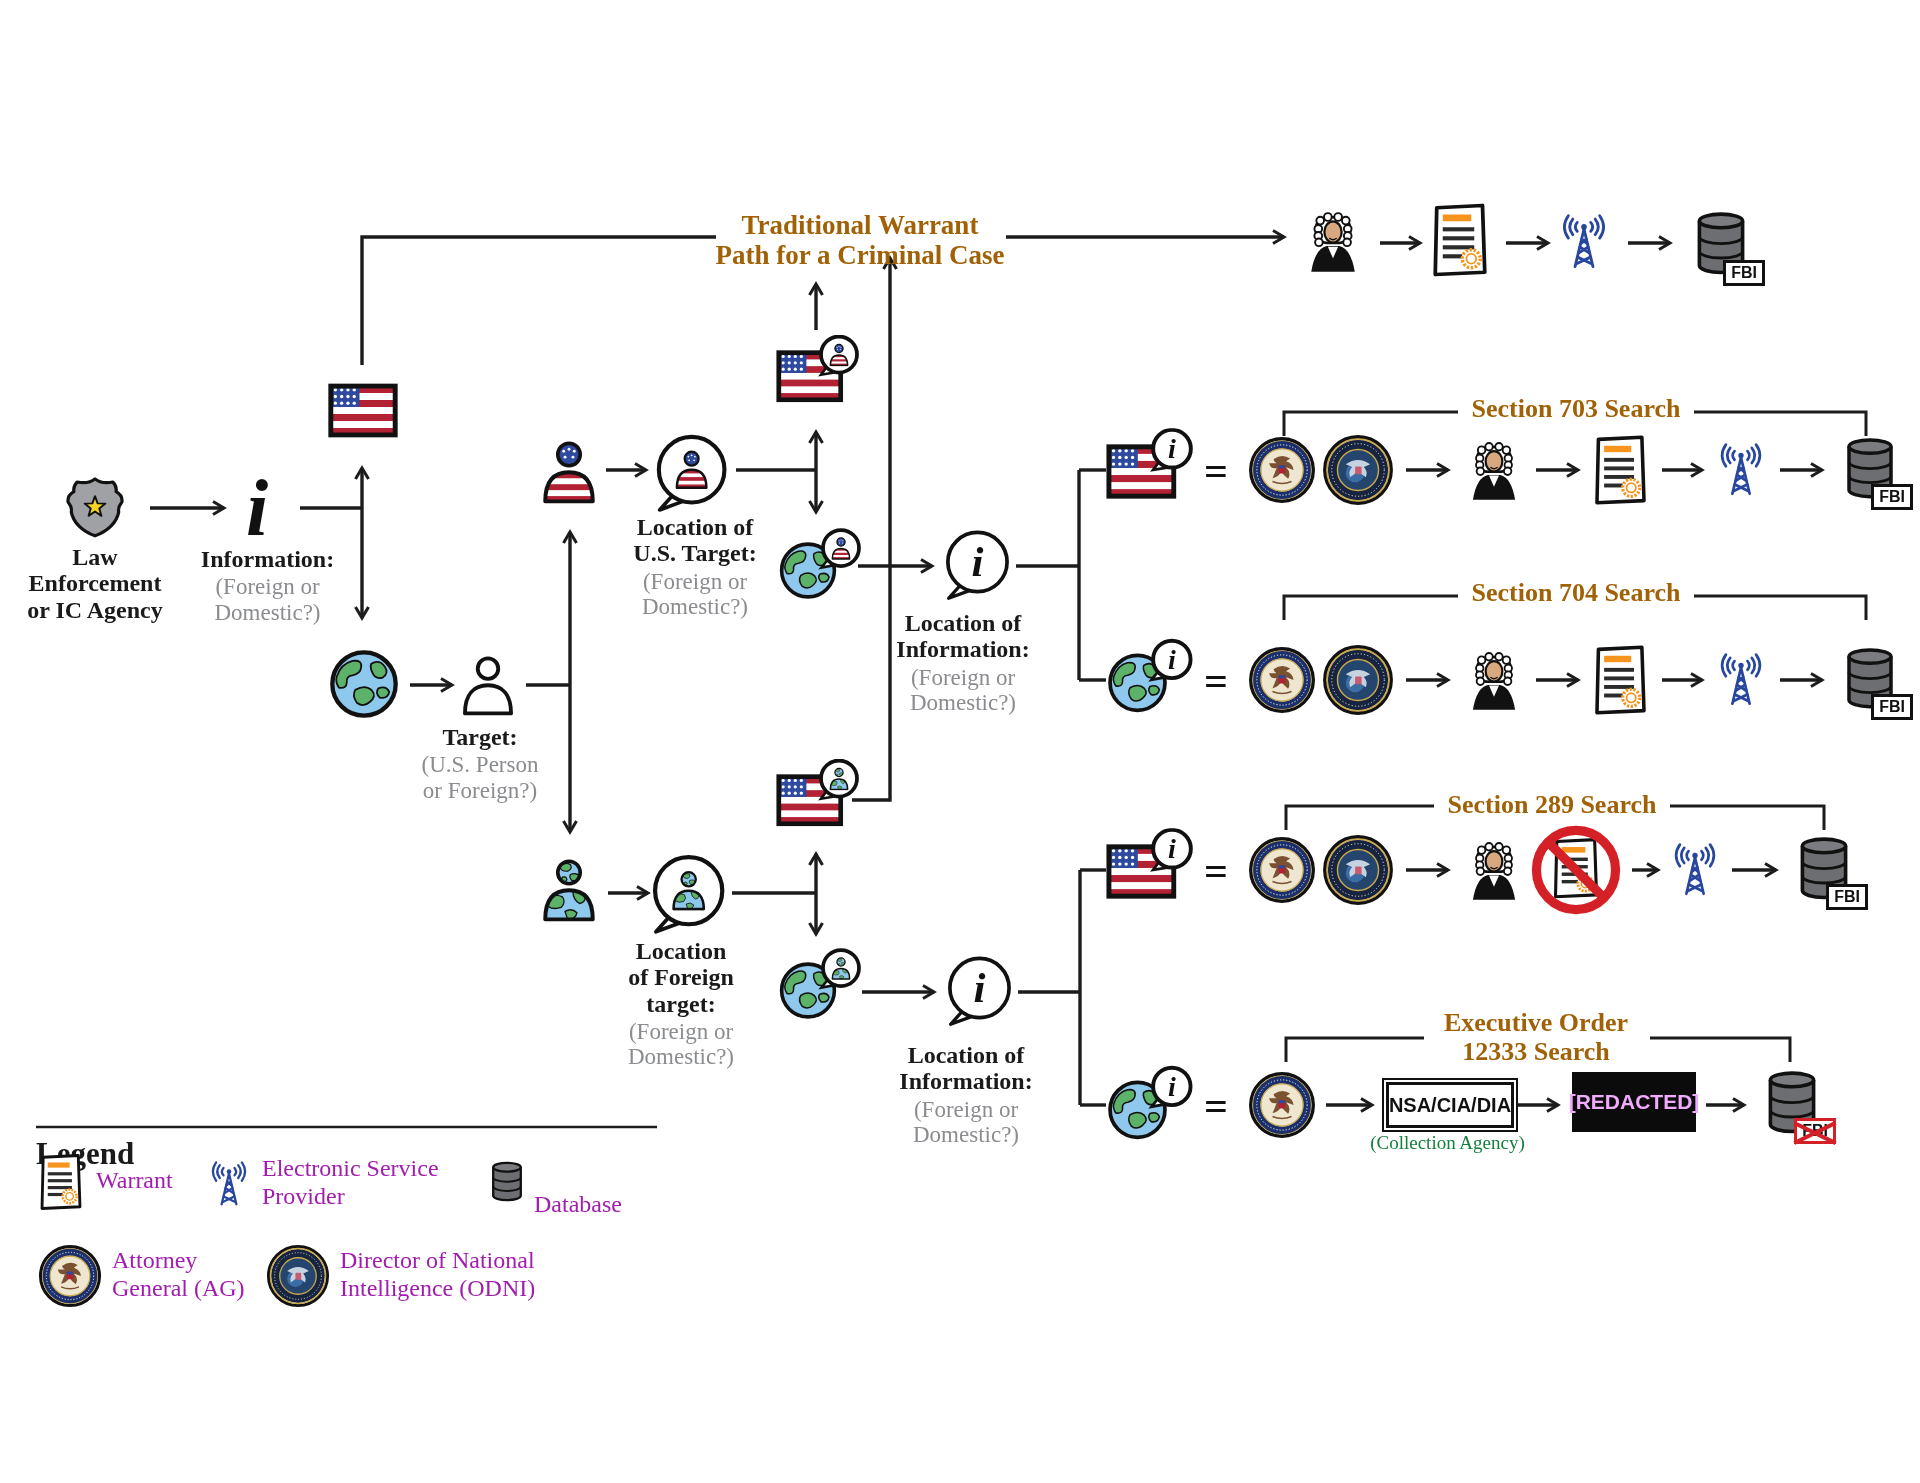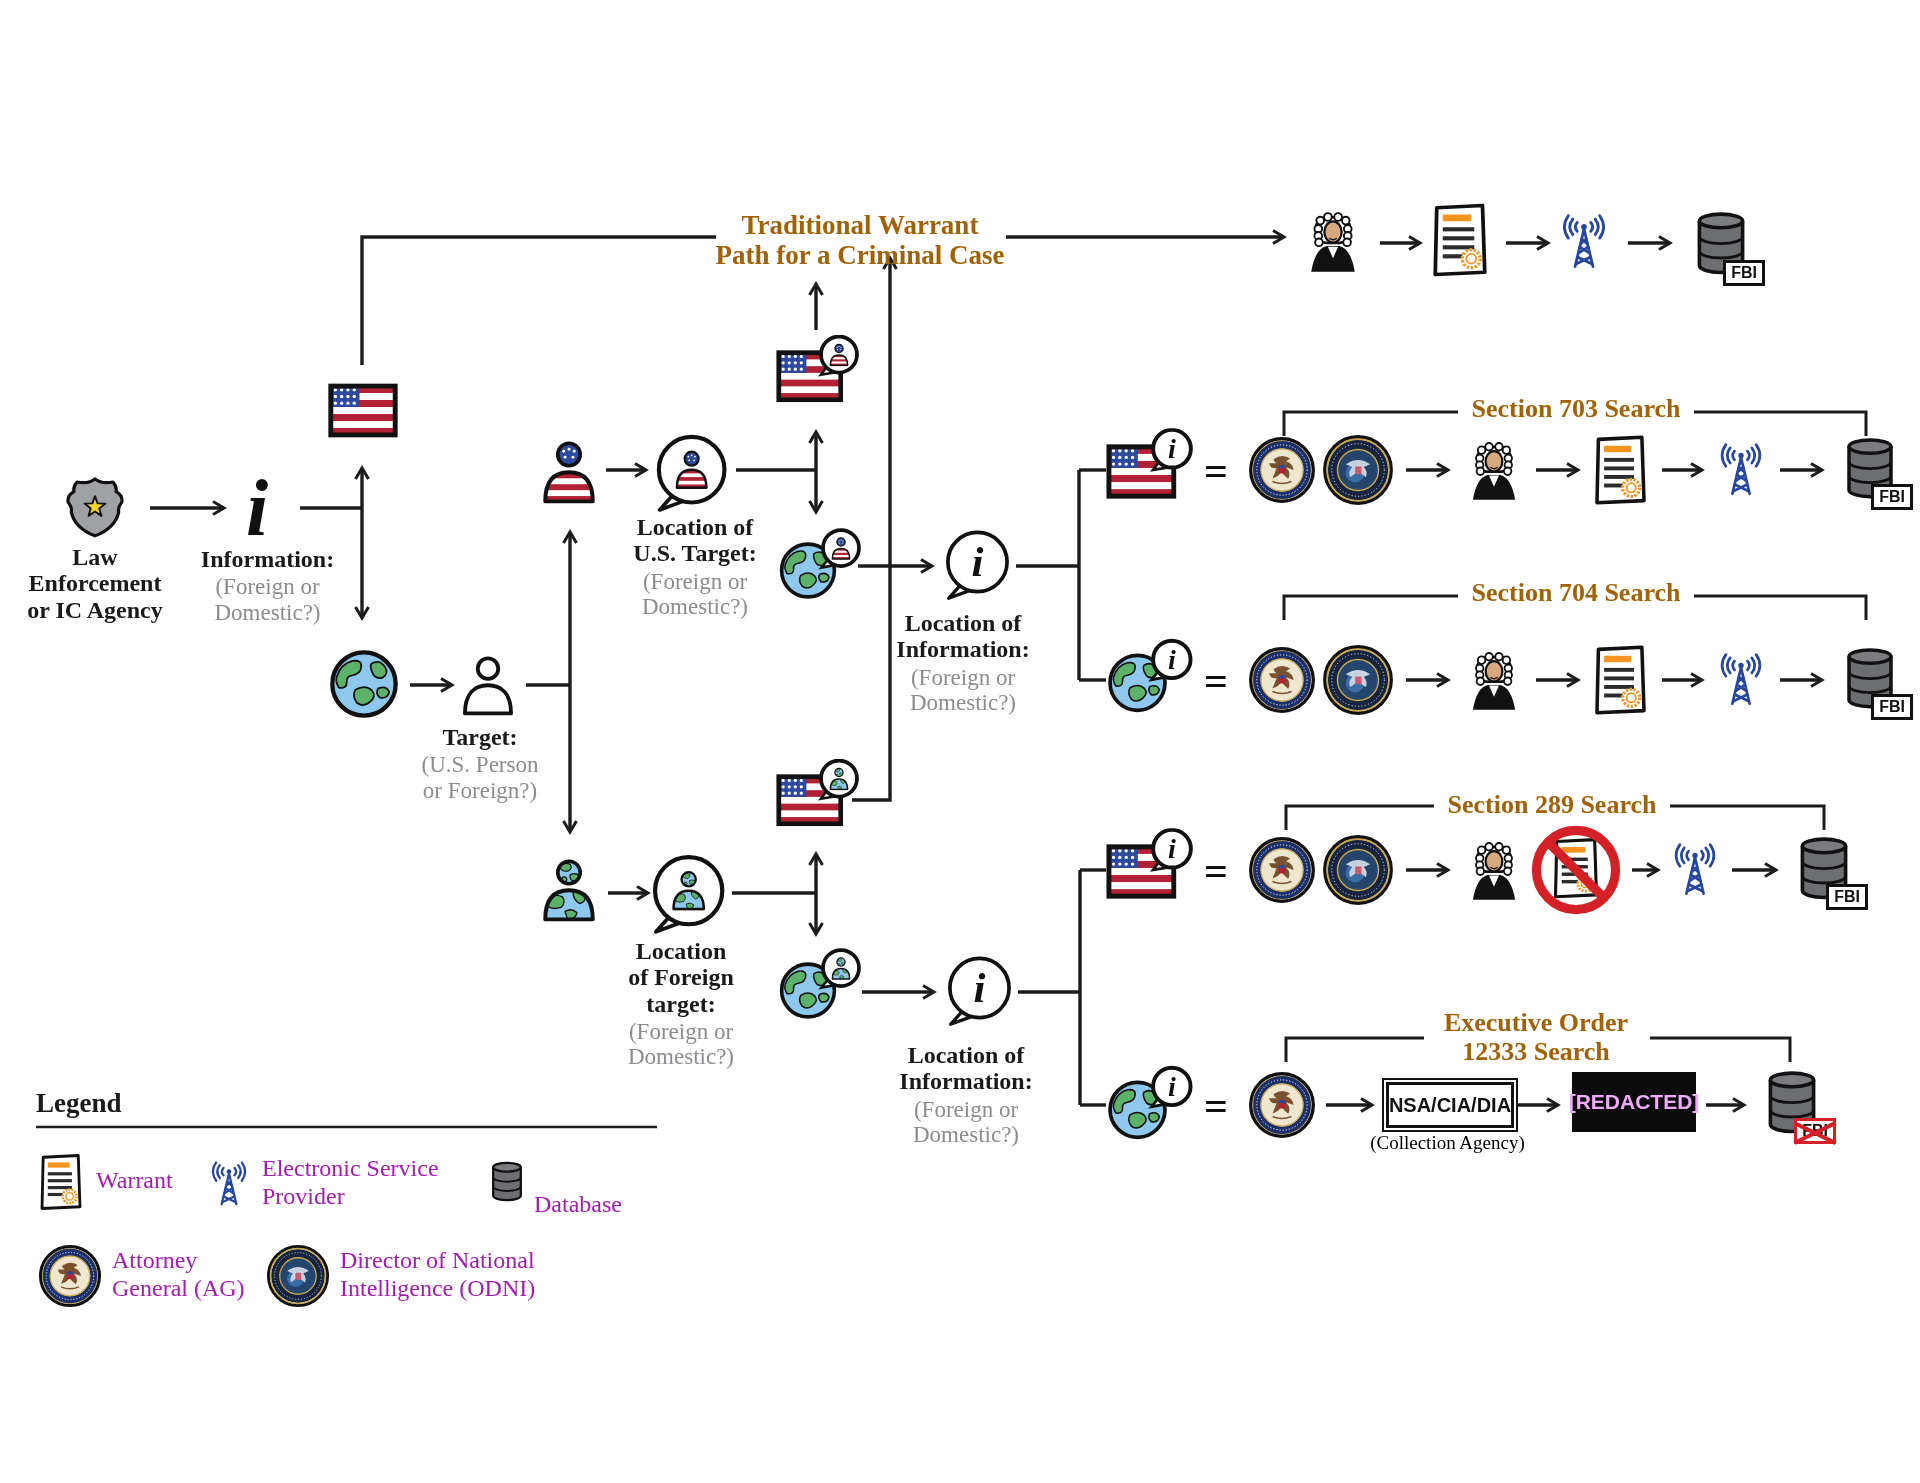--- a/index.html
+++ b/index.html
@@ -20,25 +20,25 @@
   .fbi-tag{position:absolute;z-index:3;background:#fff;border:3px solid #111;
            font:700 16px "Liberation Sans", sans-serif;padding:1px 5px;color:#111;}
   .fbi-tag.crossed{border-color:#d42027;overflow:visible;}
   .fbi-tag.crossed::before,.fbi-tag.crossed::after{content:"";position:absolute;left:-5px;right:-5px;
            top:50%;height:4px;background:#d42027;}
   .fbi-tag.crossed::before{transform:rotate(26deg);}
   .fbi-tag.crossed::after{transform:rotate(-26deg);}
   .box-nsa{position:absolute;z-index:2;border:3px solid #111;outline:2.5px solid #111;outline-offset:2.5px;
            background:#fff;display:flex;align-items:center;justify-content:center;
            font:700 20px "Liberation Sans", sans-serif;color:#111;}
-  .nsa-sub{position:absolute;z-index:2;color:#000000;font-size:19px;text-align:center;}
+  .nsa-sub{position:absolute;z-index:2;color:#15803d;font-size:19px;text-align:center;}
   .box-redacted{position:absolute;z-index:2;background:#0b0b0b;color:#f0abfc;display:flex;align-items:center;
            justify-content:center;font:700 21px "Liberation Sans", sans-serif;}
   .legend-label{position:absolute;z-index:2;font-size:24px;color:#a21caf;line-height:1.18;white-space:pre-line;}
-  .legend-title{position:absolute;z-index:2;font-size:27px;font-weight:700;color:#1a1a1a;}
+  .legend-title{position:absolute;z-index:2;font-size:31px;font-weight:700;color:#1a1a1a;margin-top:48px;}
 </style>
 </head>
 <body>
 
 <div class="canvas">
 
 <svg width="0" height="0" style="position:absolute" aria-hidden="true">
 <defs>
   <marker id="ah" markerUnits="userSpaceOnUse" markerWidth="18" markerHeight="18" viewBox="0 0 18 18" refX="14" refY="9" orient="auto-start-reverse">
     <path d="M3,2.5 L14,9 L3,15.5" fill="none" stroke="#1c1c1c" stroke-width="3"></path>

